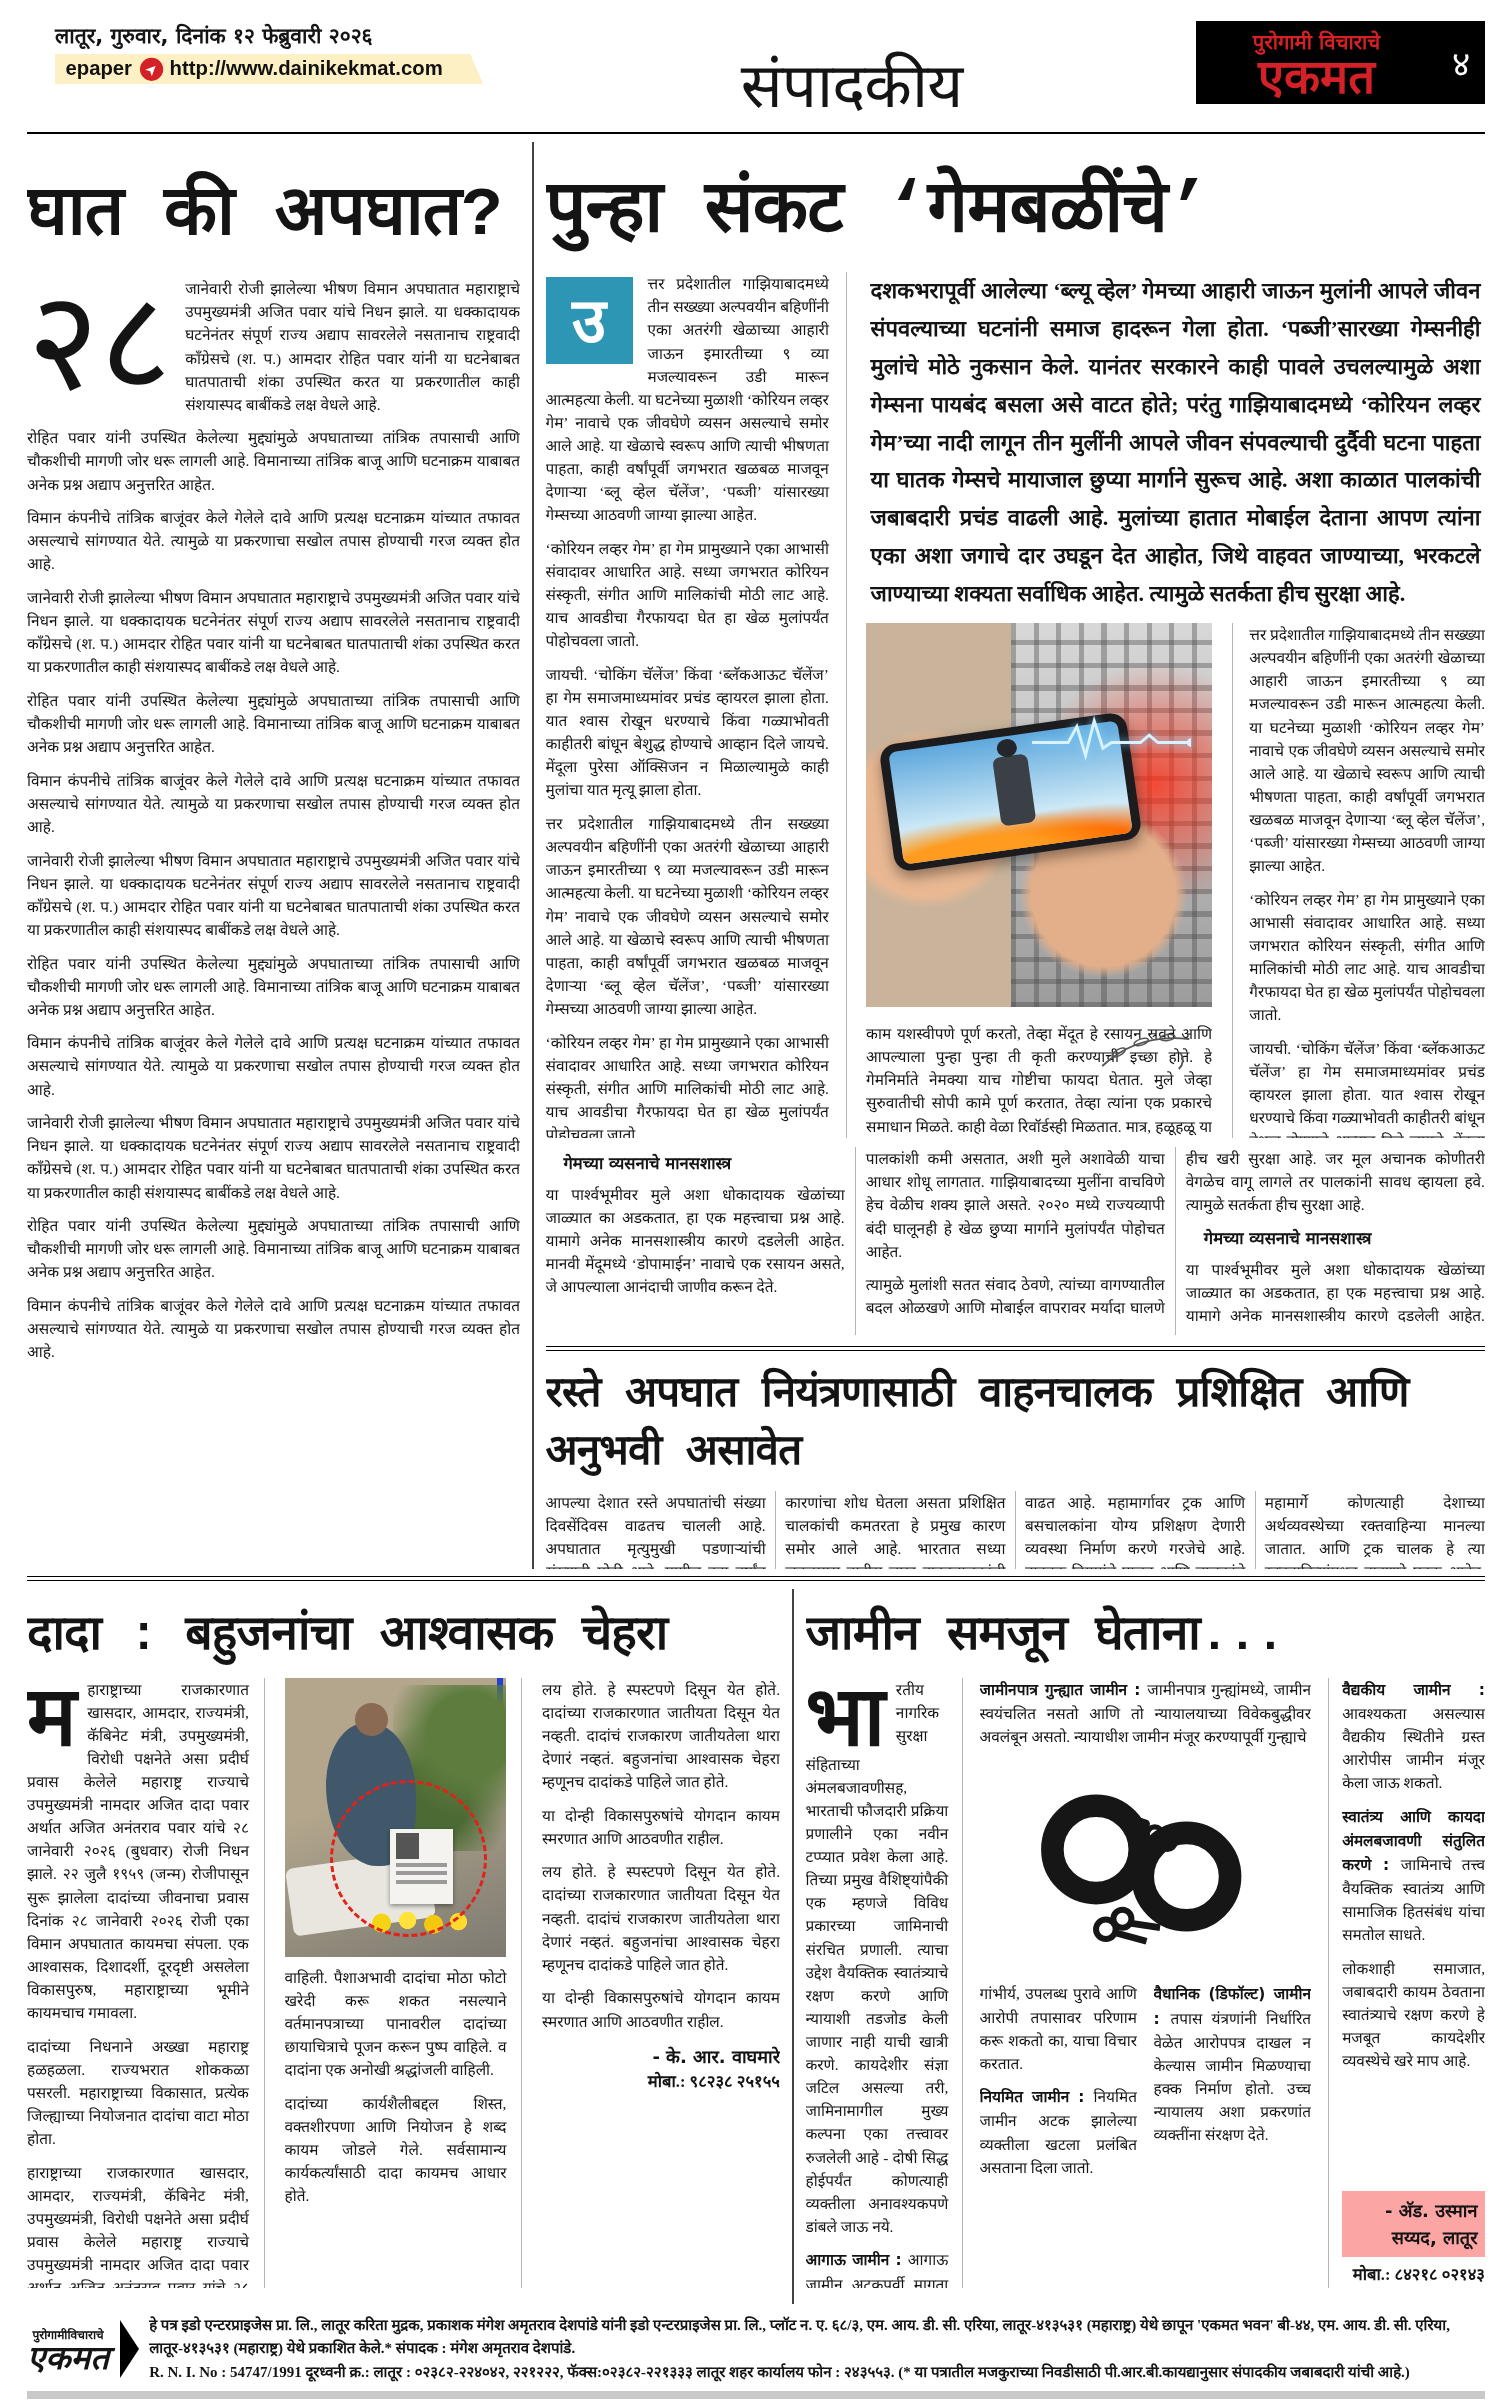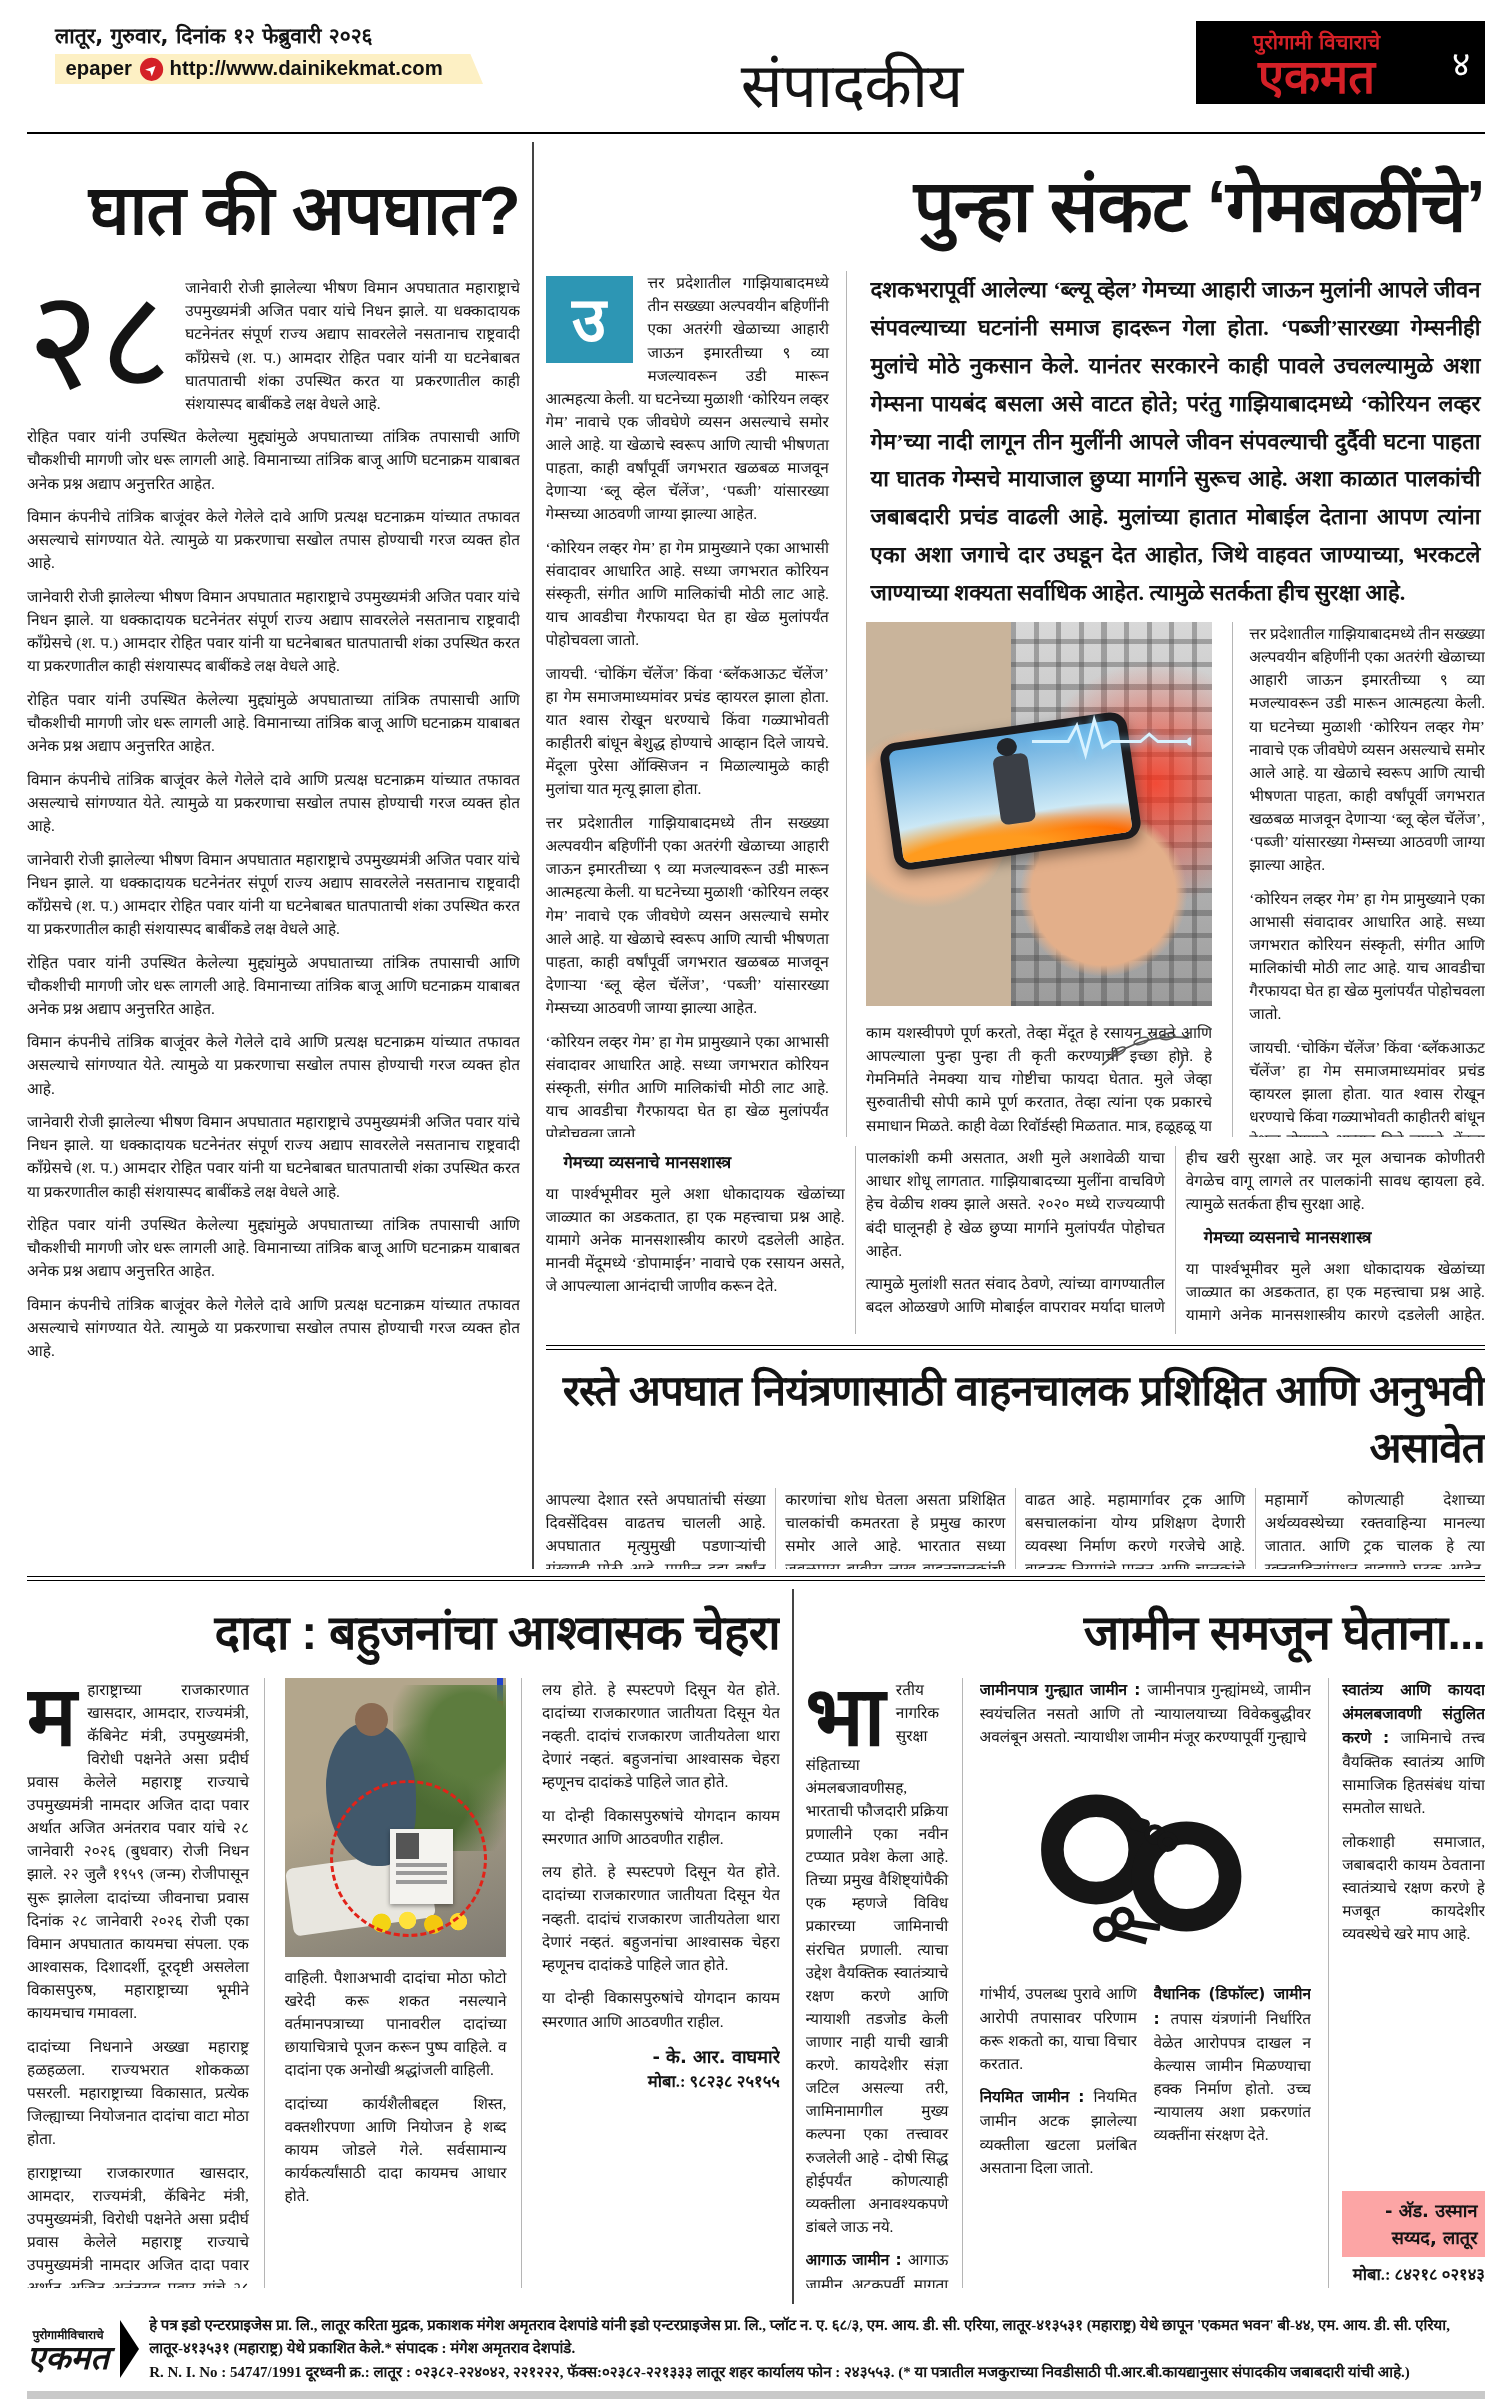--- a/index.html
+++ b/index.html
@@ -19,21 +19,21 @@
              letter-spacing:-0.8px;margin-top:19.6px;}
   .hdr-right{display:flex;align-items:stretch;}
   .masthead{background:#000000;width:226px;padding:6px 7.5px 4.5px 7.5px;text-align:center;}
   .mast-tag{color:#d42027;font-family:"DejaVu Sans",sans-serif;font-weight:bold;font-size:20.3px;}
   .mast-name{color:#d42027;font-family:"DejaVu Sans",sans-serif;font-weight:900;font-size:47px;line-height:.95;}
   .pagenum{background:#000;color:#fff;width:48px;display:flex;align-items:center;justify-content:center;
            font-size:35px;font-family:"DejaVu Sans",sans-serif;}
   .hr-head{border-top:2.3px solid #000;margin:3px 27px 0 27px;}
 
   
-  h1,h2{margin:0;font-family:Liberation Sans, sans-serif;text-align:right;font-weight:900;letter-spacing:-0.8px;}
+  h1,h2{margin:0;font-family:Liberation Mono, monospace;text-align:left;font-weight:900;letter-spacing:-0.8px;}
   p{margin:0 0 10.5px 0;text-align:justify;}
   .bodytext{font-size:15.4px;line-height:1.5;}
   .vrule{width:1.5px;background:#444;margin:0 12px;}
   .hr2{border-top:1.5px solid #000;border-bottom:1.5px solid #000;height:3px;margin:10.5px 0;}
   .dropcap-num{float:left;font-size:139px;line-height:.78;padding:10.5px 13.6px 0 0;font-weight:normal;}
   .dropcap-letter{float:left;font-size:83px;line-height:.85;padding:4.5px 10.5px 0 0;
                   font-family:"DejaVu Sans",sans-serif;font-weight:bold;}
   .dropcap-box{float:left;width:87px;height:87px;background:#2d96b4;color:#fff;margin:4.5px 15px 4.5px 0;
                display:flex;align-items:center;justify-content:center;font-size:62px;
                font-family:"DejaVu Sans",sans-serif;font-weight:bold;}
@@ -348,20 +348,21 @@
         </div>
         <div class="j-d bodytext">
             <p>गांभीर्य, उपलब्ध पुरावे आणि आरोपी तपासावर परिणाम करू शकतो का, याचा विचार करतात.</p>
             <p><span class="lead-in">नियमित जामीन : </span>नियमित जामीन अटक झालेल्या व्यक्तीला खटला प्रलंबित असताना दिला जातो.</p>
           </div>
         <div class="j-e bodytext">
             <p><span class="lead-in">वैधानिक (डिफॉल्ट) जामीन : </span>तपास यंत्रणांनी निर्धारित वेळेत आरोपपत्र दाखल न केल्यास जामीन मिळण्याचा हक्क निर्माण होतो. उच्च न्यायालय अशा प्रकरणांत व्यक्तींना संरक्षण देते.</p>
           </div>
         <div class="j-f bodytext">
           <div>
+              <p><span class="lead-in">वैद्यकीय जामीन : </span>आवश्यकता असल्यास वैद्यकीय स्थितीने ग्रस्त आरोपीस जामीन मंजूर केला जाऊ शकतो.</p>
               <p><span class="lead-in">स्वातंत्र्य आणि कायदा अंमलबजावणी संतुलित करणे : </span>जामिनाचे तत्त्व वैयक्तिक स्वातंत्र्य आणि सामाजिक हितसंबंध यांचा समतोल साधते.</p>
               <p>लोकशाही समाजात, जबाबदारी कायम ठेवताना स्वातंत्र्याचे रक्षण करणे हे मजबूत कायदेशीर व्यवस्थेचे खरे माप आहे.</p>
             </div>
           <div class="jamin-by">- अ‍ॅड. उस्मान सय्यद, लातूर</div>
           <div class="jamin-mob">मोबा.: ८४२१८ ०२१४३</div>
         </div>
       </div>
     </article>
   </section>
 

